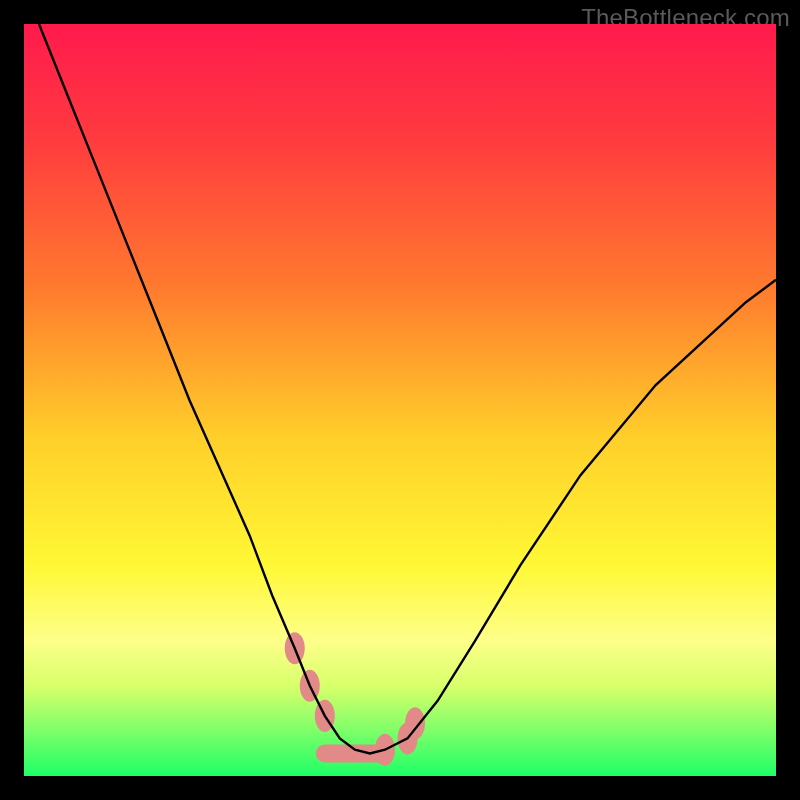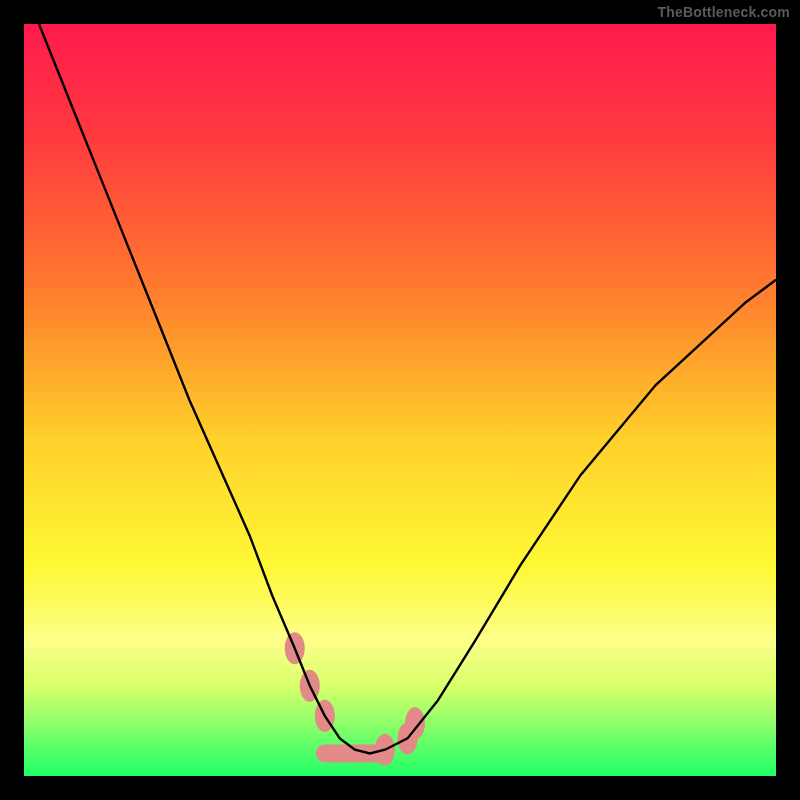--- a/index.html
+++ b/index.html
@@ -20,22 +20,22 @@
     background: #000;
   }
   .plot {
     display: block;
   }
   .watermark {
     position: absolute;
     top: 4px;
     right: 10px;
     color: #5a5a5a;
-    font-size: 14px;
-    font-weight: 700;
+    font-size: 24px;
+    font-weight: 400;
     letter-spacing: 0.2px;
   }
 </style>
 </head>
 <body>
 
 <div class="watermark">TheBottleneck.com</div>
 
 <div class="frame">
   <svg class="plot" width="752" height="752" viewBox="0 0 752 752">

